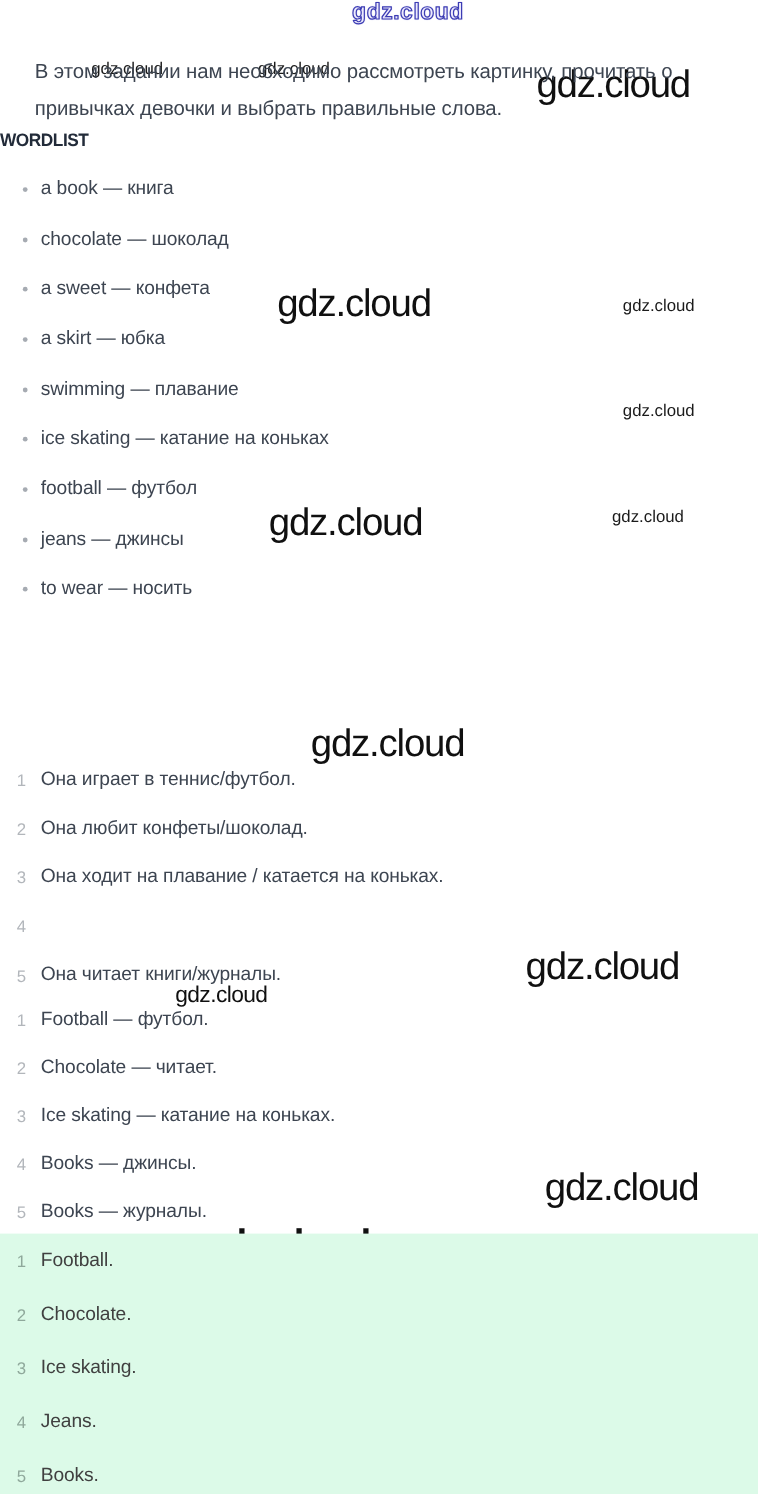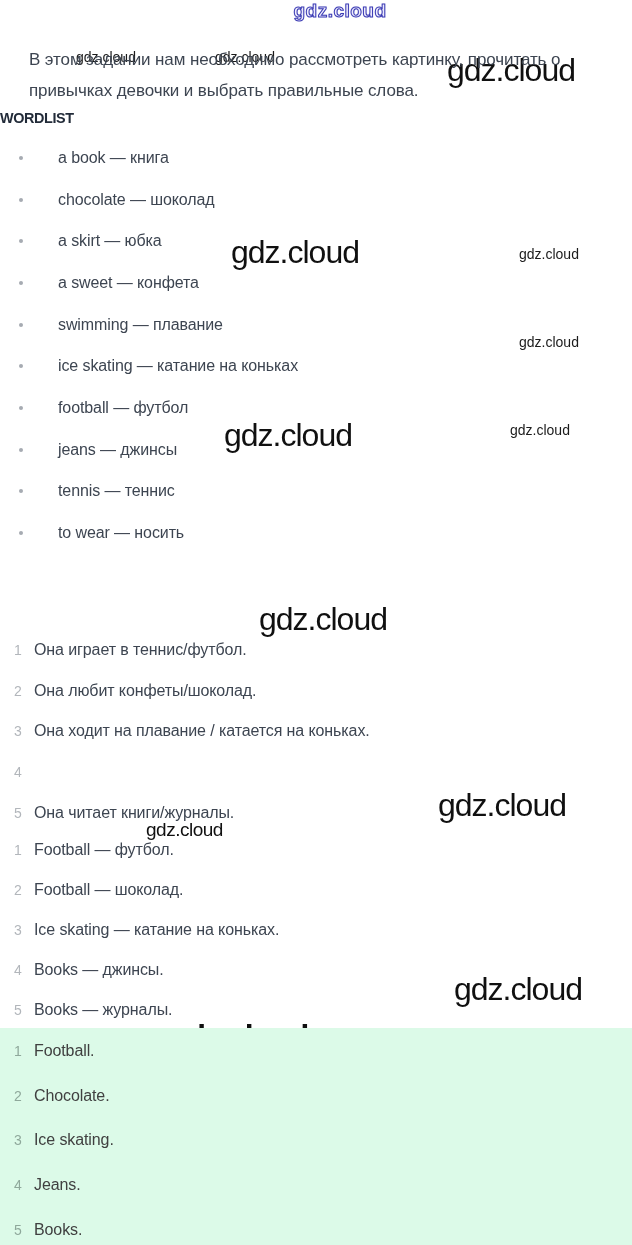--- a/index.html
+++ b/index.html
@@ -54,21 +54,21 @@
     color:#3d4551; letter-spacing:-0.1px;margin-left:28px;
   }
   .wordlist-title {
     position:absolute; top:97px; left:0;
     font-size:15px; font-weight:700; color:#222b39;
     letter-spacing:-0.4px;
     transform:scaleX(0.96); transform-origin:left center;
   }
   ul, ol { margin:0; padding:0; list-style:none; }
   .wordlist { position:absolute; top:137px; left:0; width:632px; }
-  .wordlist li { height:41.7px; display:flex; align-items:center;gap:24px; }
+  .wordlist li { height:41.7px; display:flex; align-items:center; }
   .dot {
     width:4px; height:4px; border-radius:50%;
     background:#a6abb2; margin-left:19px; margin-right:11px; flex:none;
   }
   .txt { font-size:16px; color:#3d4551; letter-spacing:-0.1px; }
 
   .numlist { position:absolute; left:0; width:632px; }
   .numlist li { display:flex; align-items:center; }
   .nl1 { top:630px; } .nl1 li { height:40.6px; }
   .nl2 { top:830px; } .nl2 li { height:40.0px; }
@@ -114,45 +114,41 @@
   <li>
       <span class="dot"></span>
       <span class="txt">a book — книга</span>
     </li>
   <li>
       <span class="dot"></span>
       <span class="txt">chocolate — шоколад</span>
     </li>
   <li>
       <span class="dot"></span>
+      <span class="txt">a sweet — конфета</span>
+    </li>
+  <li>
+      <span class="dot"></span>
       <span class="txt">a skirt — юбка</span>
     </li>
   <li>
       <span class="dot"></span>
-      <span class="txt">a sweet — конфета</span>
-    </li>
-  <li>
-      <span class="dot"></span>
       <span class="txt">swimming — плавание</span>
     </li>
   <li>
       <span class="dot"></span>
       <span class="txt">ice skating — катание на коньках</span>
     </li>
   <li>
       <span class="dot"></span>
       <span class="txt">football — футбол</span>
     </li>
   <li>
       <span class="dot"></span>
       <span class="txt">jeans — джинсы</span>
-    </li>
-  <li>
-      <span class="dot"></span>
-      <span class="txt">tennis — теннис</span>
     </li>
   <li>
       <span class="dot"></span>
       <span class="txt">to wear — носить</span>
     </li>
 </ul>
 
 <ol class="numlist nl1">
   <li>
       <span class="num">1</span>
@@ -175,21 +171,21 @@
     </li>
 </ol>
 
 <ol class="numlist nl2">
   <li>
       <span class="num">1</span>
       <span class="txt">Football — футбол.</span>
     </li>
   <li>
       <span class="num">2</span>
-      <span class="txt">Football — шоколад.</span>
+      <span class="txt">Chocolate — читает.</span>
     </li>
   <li>
       <span class="num">3</span>
       <span class="txt">Ice skating — катание на коньках.</span>
     </li>
   <li>
       <span class="num">4</span>
       <span class="txt">Books — джинсы.</span>
     </li>
   <li>

